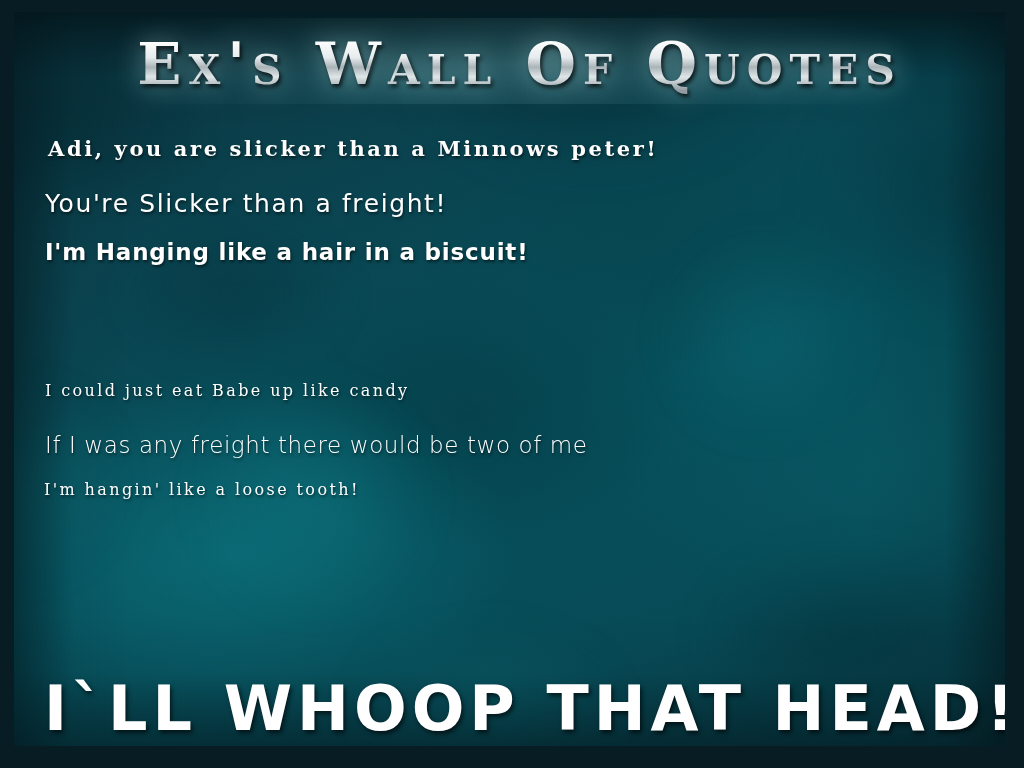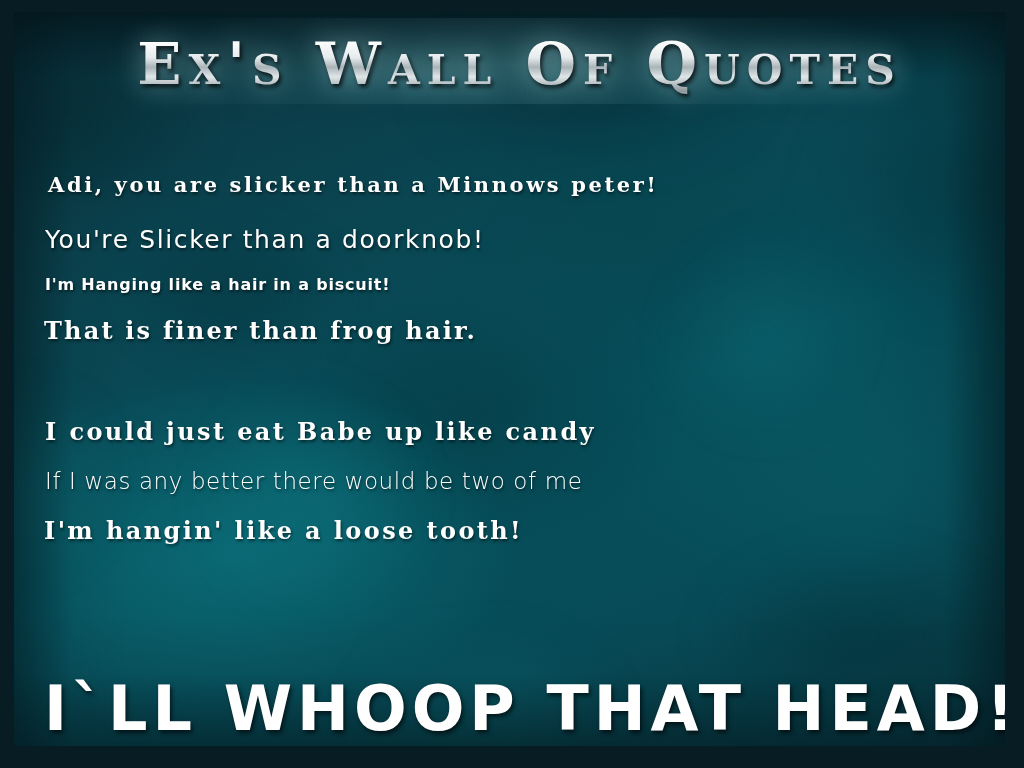--- a/index.html
+++ b/index.html
@@ -110,60 +110,59 @@
     left: 0;
     top: 0;
     right: 0;
     bottom: 0;
   }
   .q {
     position: absolute;
     white-space: nowrap;
     color: #ffffff;
     text-shadow: 1px 2px 3px rgba(0,0,0,0.55);
-    margin-top: 36px;
   }
 
   
   .q.s-serifbold {
     font-family: "DejaVu Serif", serif;
     font-weight: 700;
     font-size: 21px;
     letter-spacing: 2.6px;
   }
   .q.s-hand {
     font-family: "DejaVu Sans", sans-serif;
     font-weight: 400;
     font-size: 25px;
     letter-spacing: 1.6px;
   }
   .q.s-roundbold {
     font-family: "DejaVu Sans", sans-serif;
     font-weight: 700;
-    font-size: 16px;
+    font-size: 23px;
     letter-spacing: 0.8px;
     text-align: center;
   }
   .q.s-quirkybold {
     font-family: "DejaVu Serif", serif;
     font-weight: 700;
     font-size: 24px;
     letter-spacing: 2.2px;
     font-style: normal;
   }
   .q.s-thin {
     font-family: "DejaVu Sans", sans-serif;
     font-weight: 300;
     font-size: 23px;
     letter-spacing: 0.6px;
   }
   .q.s-candybold {
     font-family: "DejaVu Serif", serif;
-    font-weight: 700;
-    font-size: 24px;
+    font-weight: 400;
+    font-size: 16px;
     letter-spacing: 2.4px;
   }
   .q.s-thinwide {
     font-family: "DejaVu Sans", sans-serif;
     font-weight: 300;
     font-size: 28px;
     letter-spacing: 2.6px;
   }
 
   
@@ -192,24 +191,23 @@
 
   <div class="inner-canvas">
     <div class="mottle"></div>
     <div class="vignette"></div>
 
     <div class="title-band"></div>
     <div class="title">Ex's Wall Of Quotes</div>
 
     <div class="quotes" id="quote-list">
         <div class="q s-serifbold" style="left: 34px; top: 124px;">Adi, you are slicker than a Minnows peter!</div>
-        <div class="q s-hand" style="left: 31px; top: 177px;">You're Slicker than a doorknob!</div>
+        <div class="q s-hand" style="left: 31px; top: 177px;">You're Slicker than a freight!</div>
         <div class="q s-roundbold" style="left: 31px; top: 227px;">I'm Hanging like a hair in a biscuit!</div>
-        <div class="q s-quirkybold" style="left: 30px; top: 268px;">That is finer than frog hair.</div>
         <div class="q s-candybold" style="left: 31px; top: 369px;">I could just eat Babe up like candy</div>
-        <div class="q s-thin" style="left: 31px; top: 420px;">If I was any better there would be two of me</div>
+        <div class="q s-thin" style="left: 31px; top: 420px;">If I was any freight there would be two of me</div>
         <div class="q s-candybold" style="left: 30px; top: 468px; text-align: center;">I'm hangin' like a loose tooth!</div>
       </div>
 
     <div class="shout">I`ll whoop that head!</div>
   </div>
 
 </div>
 
 </body></html>

